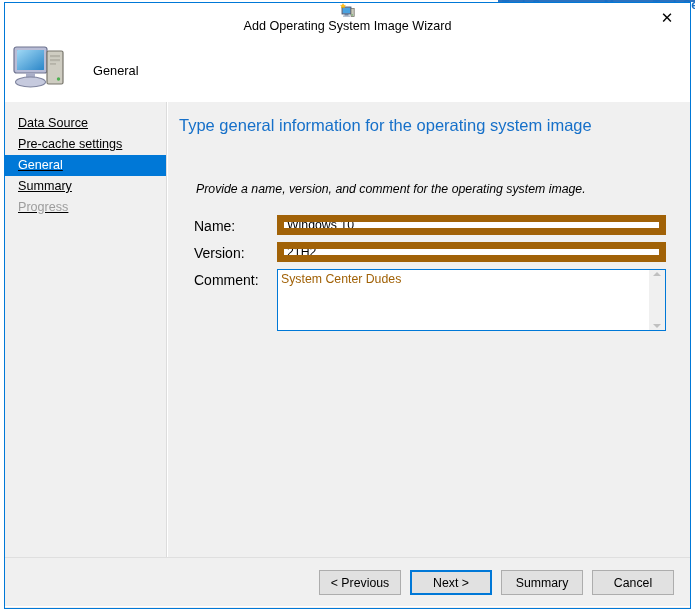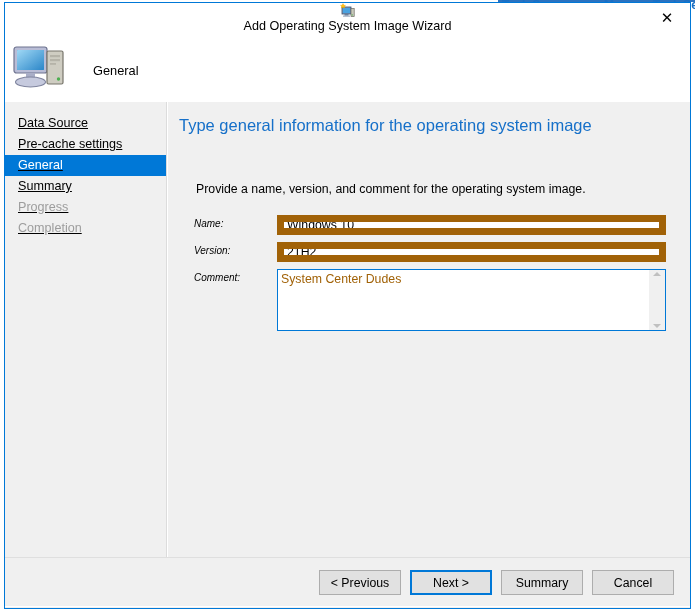--- a/index.html
+++ b/index.html
@@ -160,39 +160,39 @@
     margin-left: 11px;
     margin-top: 14px;
     white-space: nowrap;
   }
   #content-instruction {
     font-size: 12.3px;
     color: #000000;
     margin-left: 28px;
     margin-top: 47px;
     white-space: nowrap;
+    font-style: italic;
   }
 
   
   #form {
     margin-top: 19px;
     margin-left: 26px;
   }
   .form-row {
     display: flex;
     align-items: flex-start;
     margin-bottom: 7px;
   }
   .form-label {
     width: 83px;
     flex: none;
-    font-size: 10px;
+    font-size: 14px;
     color: #000000;
     padding-top: 3px;
-    font-style: italic;
   }
   .text-input {
     width: 389px;
     height: 20px;
     box-sizing: border-box;
     border: 7px solid #a16207;
     background: #ffffff;
     font-family: "Liberation Sans", sans-serif;
     font-size: 12.3px;
     color: #000000;
@@ -324,21 +324,20 @@
   </div>
 
   <div id="body-split">
 
     <div id="sidebar">
       <div class="nav-item">Data Source</div>
       <div class="nav-item">Pre-cache settings</div>
       <div class="nav-item active">General</div>
       <div class="nav-item">Summary</div>
       <div class="nav-item disabled">Progress</div>
-      <div class="nav-item disabled">Completion</div>
     </div>
 
     <div id="content">
       <div id="content-heading">Type general information for the operating system image</div>
       <div id="content-instruction">Provide a name, version, and comment for the operating system image.</div>
 
       <div id="form">
 
         <div class="form-row">
           <span class="form-label">Name:</span>

